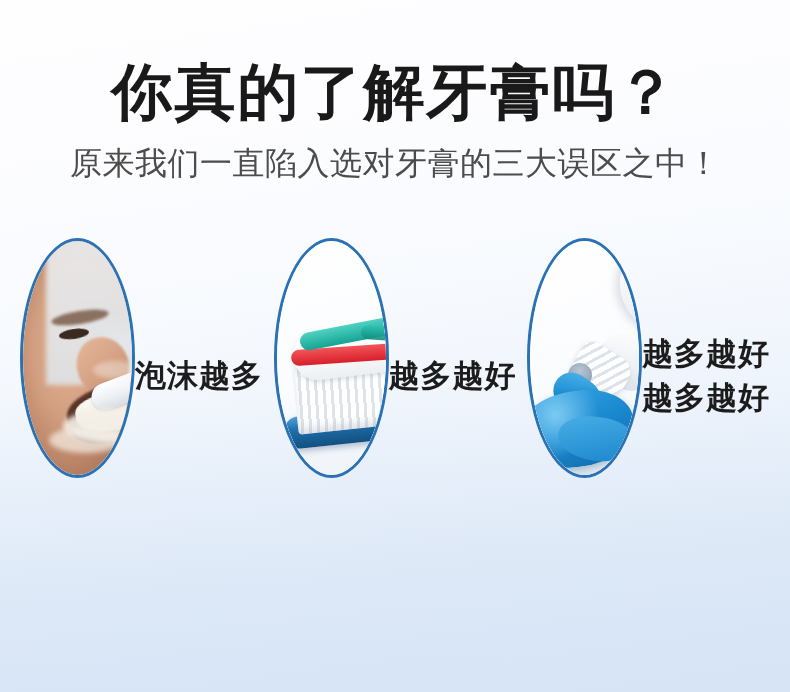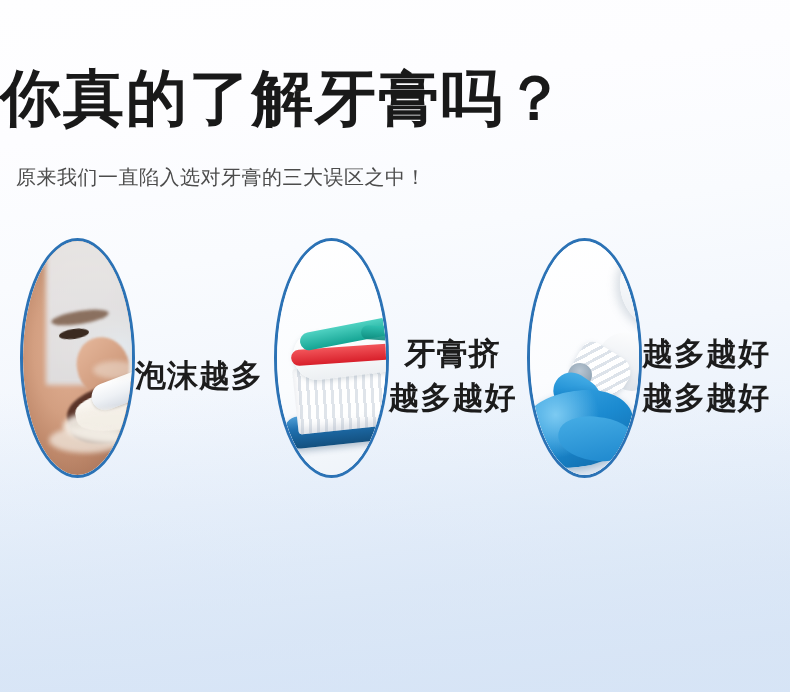--- a/index.html
+++ b/index.html
@@ -37,39 +37,39 @@
     right: 0;
     bottom: 0;
     height: 300px;
     background: linear-gradient(to bottom, rgba(216,230,247,0) 0%, rgba(214,228,246,0.75) 100%);
     pointer-events: none;
   }
 
   
   .header {
     position: absolute;
-    top: 6px;
+    top: 0;
     left: 0;
     width: 790px;
-    text-align: left;
+    text-align: center;
   }
   .title {
     margin: 0;
     padding-top: 60px;
     font-size: 61px;
     line-height: 1.08;
     font-weight: bold;
     color: #191919;
     letter-spacing: 2px;
     white-space: nowrap;
   }
   .subtitle {
-    margin: 16px;
+    margin: 0;
     padding-top: 17px;
-    font-size: 20px;
+    font-size: 32px;
     line-height: 1.25;
     font-weight: normal;
     color: #4c4c4c;
     letter-spacing: 0.5px;
     white-space: nowrap;
   }
 
   
   .cards {
     position: absolute;
@@ -445,21 +445,20 @@
           <div class="nozzle-mouth"></div>
           <div class="brush-base"></div>
           <div class="bristles"></div>
           <div class="paste"></div>
           <div class="stripe-red"></div>
           <div class="stripe-green"></div>
           <div class="stripe-green2"></div>
         </div>
       </div>
       <div class="caption">
-        <span class="line">牙膏挤</span>
         <span class="line">越多越好</span>
       </div>
     </div>
 
     <div class="card">
       <div class="photo-ring">
         <div class="photo ph3">
           <div class="surface"></div>
           <div class="tube-body"></div>
           <div class="tube-shoulder"></div>

